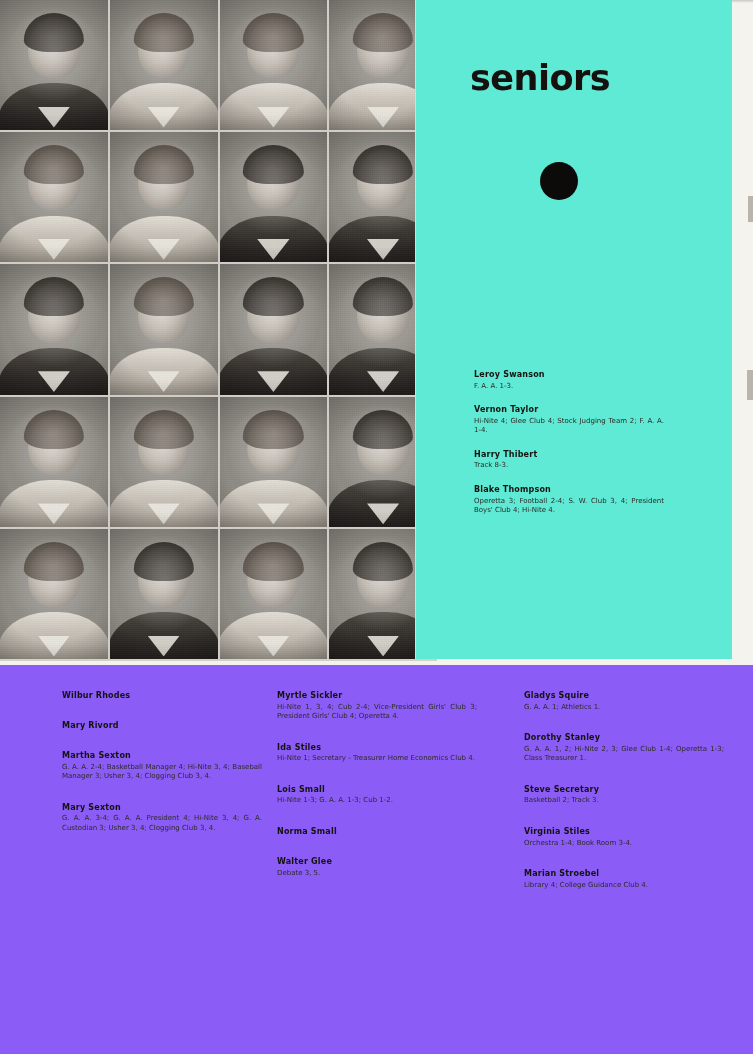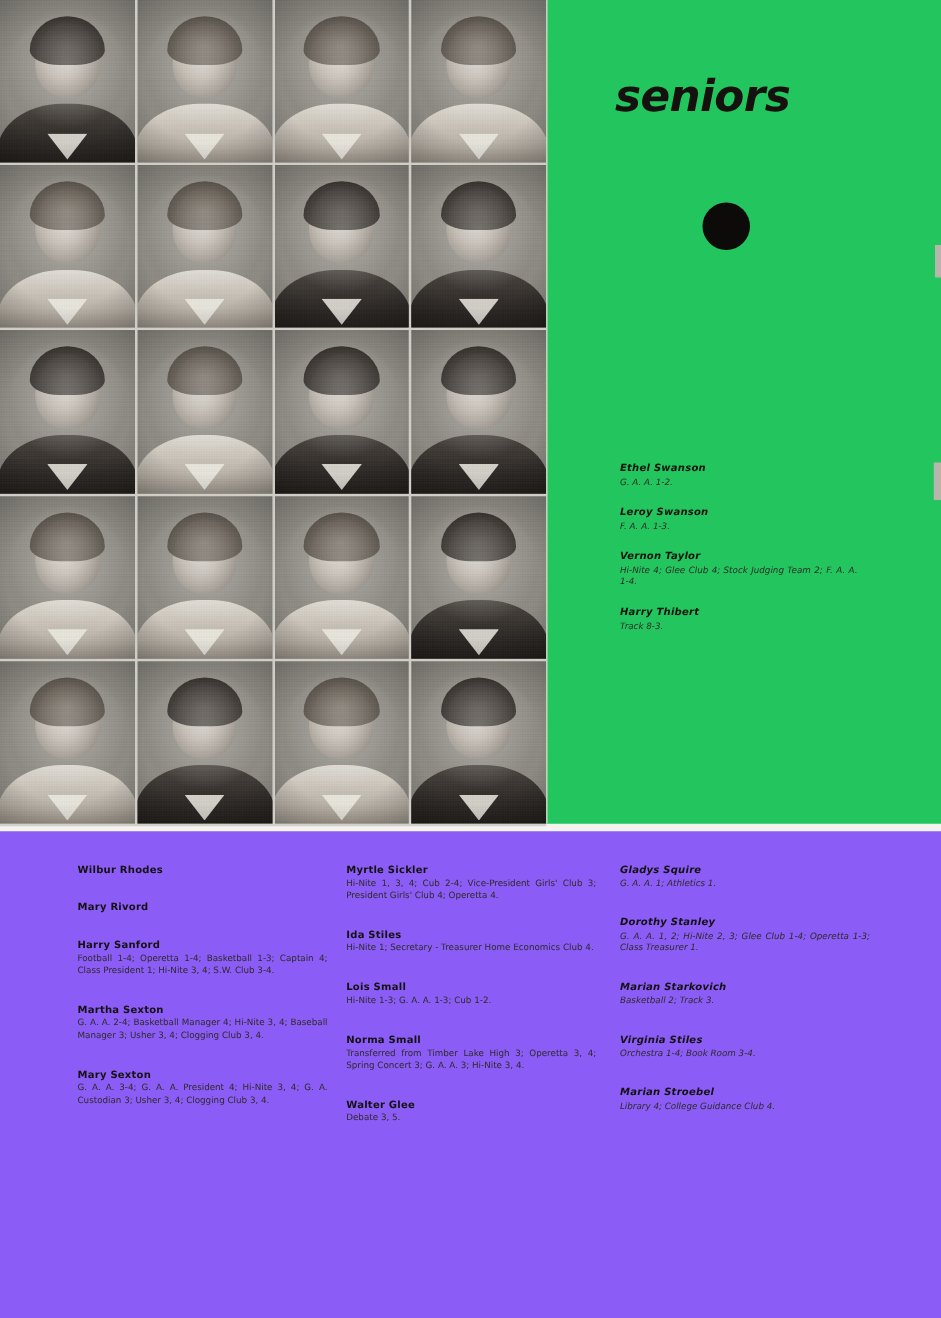--- a/index.html
+++ b/index.html
@@ -104,27 +104,26 @@
     inset: 0;
     opacity: .22;
     background-image:
       repeating-linear-gradient(0deg, rgba(255,255,255,.08) 0 1px, rgba(0,0,0,.06) 1px 2px),
       repeating-linear-gradient(90deg, rgba(255,255,255,.05) 0 1px, rgba(0,0,0,.05) 1px 2px);
   }
 
   
   .right-panel {
     position: absolute;
-    left: 437px;
+    left: 415px;
     top: 0;
     width: 316px;
     height: 659px;
-    background: #22c55e;
+    background: #5eead4;
     border-left: 1px solid #dedbd2;
-    font-style: italic;
   }
   .seniors-title {
     position: absolute;
     left: 54px;
     top: 58px;
     font-family: "DejaVu Sans", sans-serif;
     font-weight: 700;
     font-size: 35px;
     letter-spacing: -0.5px;
     color: #14110f;
@@ -174,21 +173,21 @@
     height: 389px;
     background: #8b5cf6;
   }
   .col {
     position: absolute;
     top: 26px;
     width: 200px;
   }
   .col-1 { left: 62px; }
   .col-2 { left: 277px; }
-  .col-3 { left: 496px; font-style: italic; }
+  .col-3 { left: 524px; }
   .col .entry { margin-bottom: 21px; }
 
   
   .edge-mark {
     position: absolute;
     background: #b9b5ac;
   }
   .edge-1 { right: 0; top: 196px; width: 5px; height: 26px; }
   .edge-2 { right: 0; top: 370px; width: 6px; height: 30px; }
   .paper-shadow-top {
@@ -395,54 +394,50 @@
   </div>
 
   <div class="divider"></div>
 
   <div class="right-panel">
     <div class="seniors-title">seniors</div>
     <div class="black-dot"></div>
 
     <div class="upper-entries">
       <div class="entry">
-        <div class="name">Ethel Swanson</div>
-        <div class="acts">G. A. A. 1-2.</div>
-      </div>
-      <div class="entry">
         <div class="name">Leroy Swanson</div>
         <div class="acts">F. A. A. 1-3.</div>
       </div>
       <div class="entry">
         <div class="name">Vernon Taylor</div>
         <div class="acts">Hi-Nite 4; Glee Club 4; Stock Judging Team 2; F. A. A. 1-4.</div>
       </div>
       <div class="entry">
         <div class="name">Harry Thibert</div>
         <div class="acts">Track 8-3.</div>
       </div>
+      <div class="entry">
+        <div class="name">Blake Thompson</div>
+        <div class="acts">Operetta 3; Football 2-4; S. W. Club 3, 4; President Boys' Club 4; Hi-Nite 4.</div>
+      </div>
     </div>
   </div>
 
   <div class="bottom">
 
     <div class="col col-1">
       <div class="entry">
         <div class="name">Wilbur Rhodes</div>
         <div class="acts"></div>
       </div>
       <div class="entry">
         <div class="name">Mary Rivord</div>
         <div class="acts"></div>
       </div>
       <div class="entry">
-        <div class="name">Harry Sanford</div>
-        <div class="acts">Football 1-4; Operetta 1-4; Basketball 1-3; Captain 4; Class President 1; Hi-Nite 3, 4; S.W. Club 3-4.</div>
-      </div>
-      <div class="entry">
         <div class="name">Martha Sexton</div>
         <div class="acts">G. A. A. 2-4; Basketball Manager 4; Hi-Nite 3, 4; Baseball Manager 3; Usher 3, 4; Clogging Club 3, 4.</div>
       </div>
       <div class="entry">
         <div class="name">Mary Sexton</div>
         <div class="acts">G. A. A. 3-4; G. A. A. President 4; Hi-Nite 3, 4; G. A. Custodian 3; Usher 3, 4; Clogging Club 3, 4.</div>
       </div>
     </div>
 
     <div class="col col-2">
@@ -453,39 +448,38 @@
       <div class="entry">
         <div class="name">Ida Stiles</div>
         <div class="acts">Hi-Nite 1; Secretary - Treasurer Home Economics Club 4.</div>
       </div>
       <div class="entry">
         <div class="name">Lois Small</div>
         <div class="acts">Hi-Nite 1-3; G. A. A. 1-3; Cub 1-2.</div>
       </div>
       <div class="entry">
         <div class="name">Norma Small</div>
-        <div class="acts">Transferred from Timber Lake High 3; Operetta 3, 4; Spring Concert 3; G. A. A. 3; Hi-Nite 3, 4.</div>
       </div>
       <div class="entry">
         <div class="name">Walter Glee</div>
         <div class="acts">Debate 3, 5.</div>
       </div>
     </div>
 
     <div class="col col-3">
       <div class="entry">
         <div class="name">Gladys Squire</div>
         <div class="acts">G. A. A. 1; Athletics 1.</div>
       </div>
       <div class="entry">
         <div class="name">Dorothy Stanley</div>
         <div class="acts">G. A. A. 1, 2; Hi-Nite 2, 3; Glee Club 1-4; Operetta 1-3; Class Treasurer 1.</div>
       </div>
       <div class="entry">
-        <div class="name">Marian Starkovich</div>
+        <div class="name">Steve Secretary</div>
         <div class="acts">Basketball 2; Track 3.</div>
       </div>
       <div class="entry">
         <div class="name">Virginia Stiles</div>
         <div class="acts">Orchestra 1-4; Book Room 3-4.</div>
       </div>
       <div class="entry">
         <div class="name">Marian Stroebel</div>
         <div class="acts">Library 4; College Guidance Club 4.</div>
       </div>

